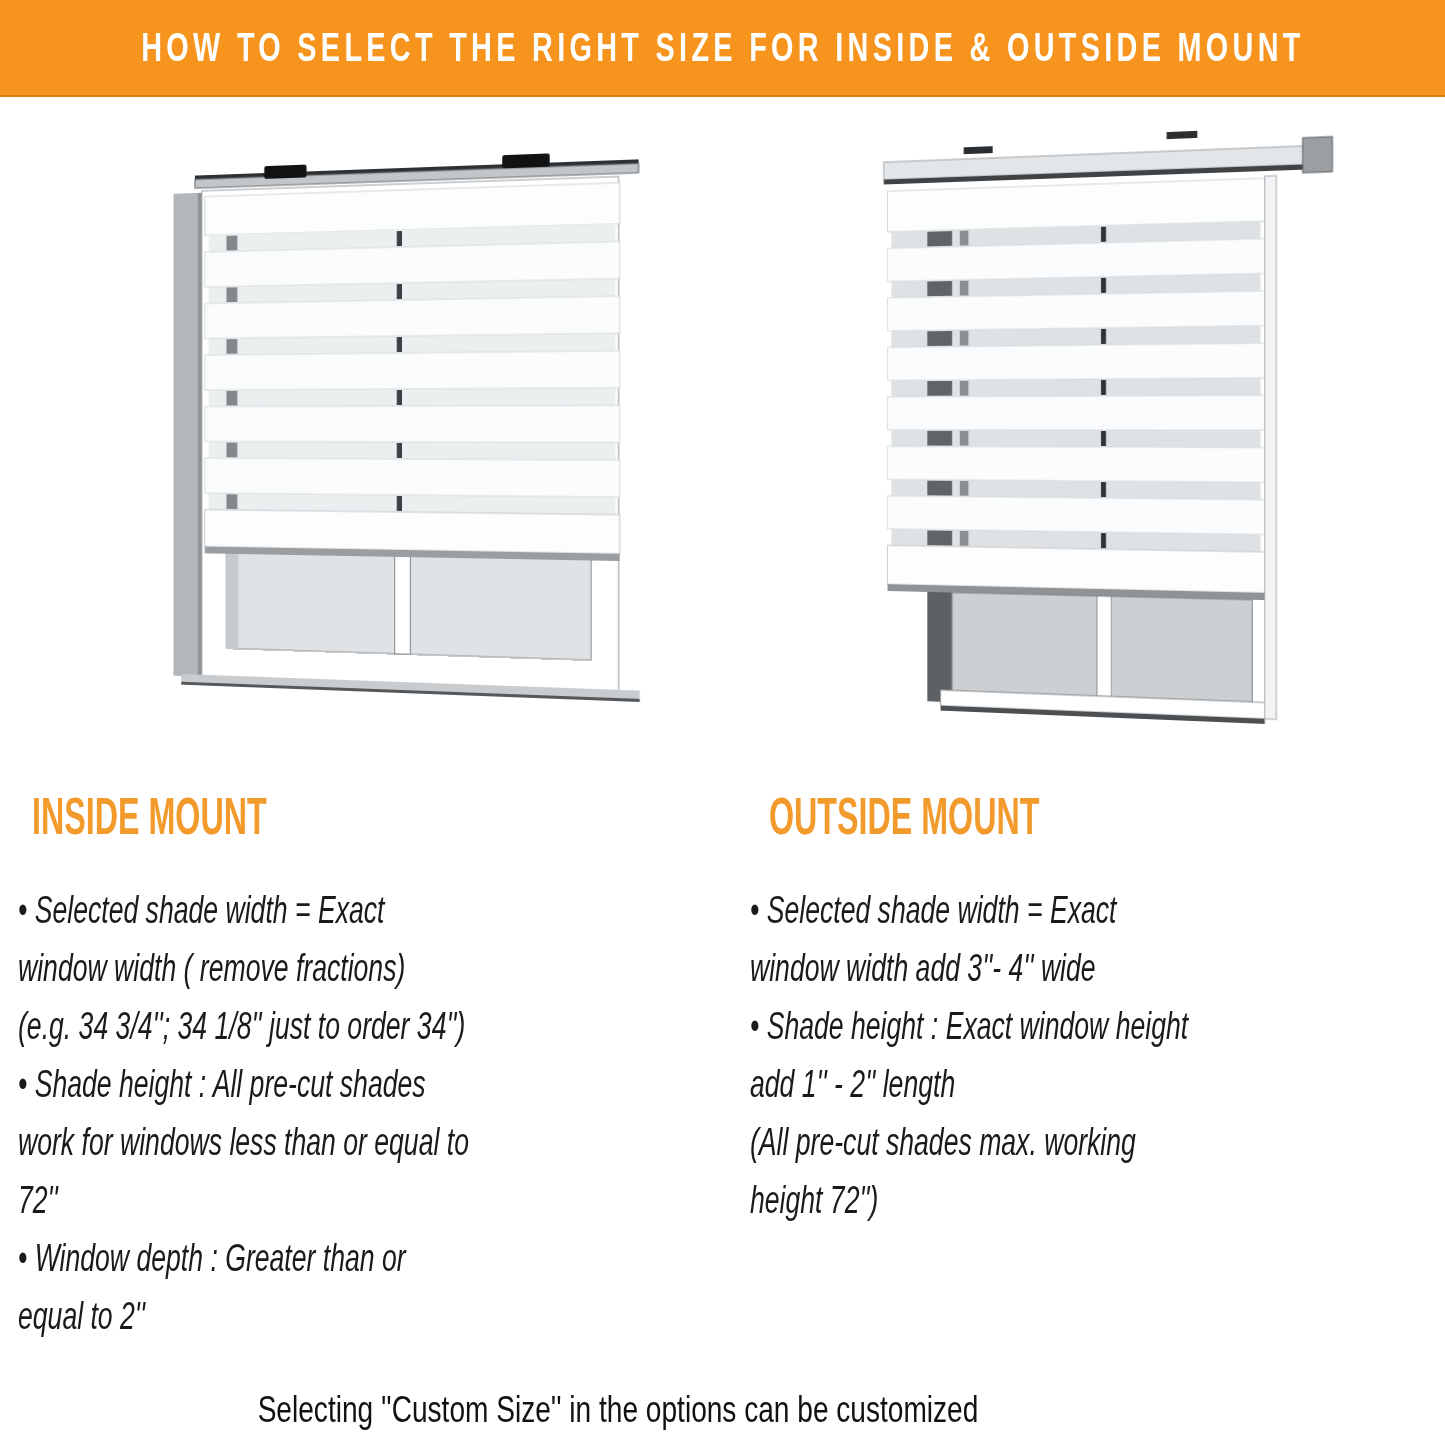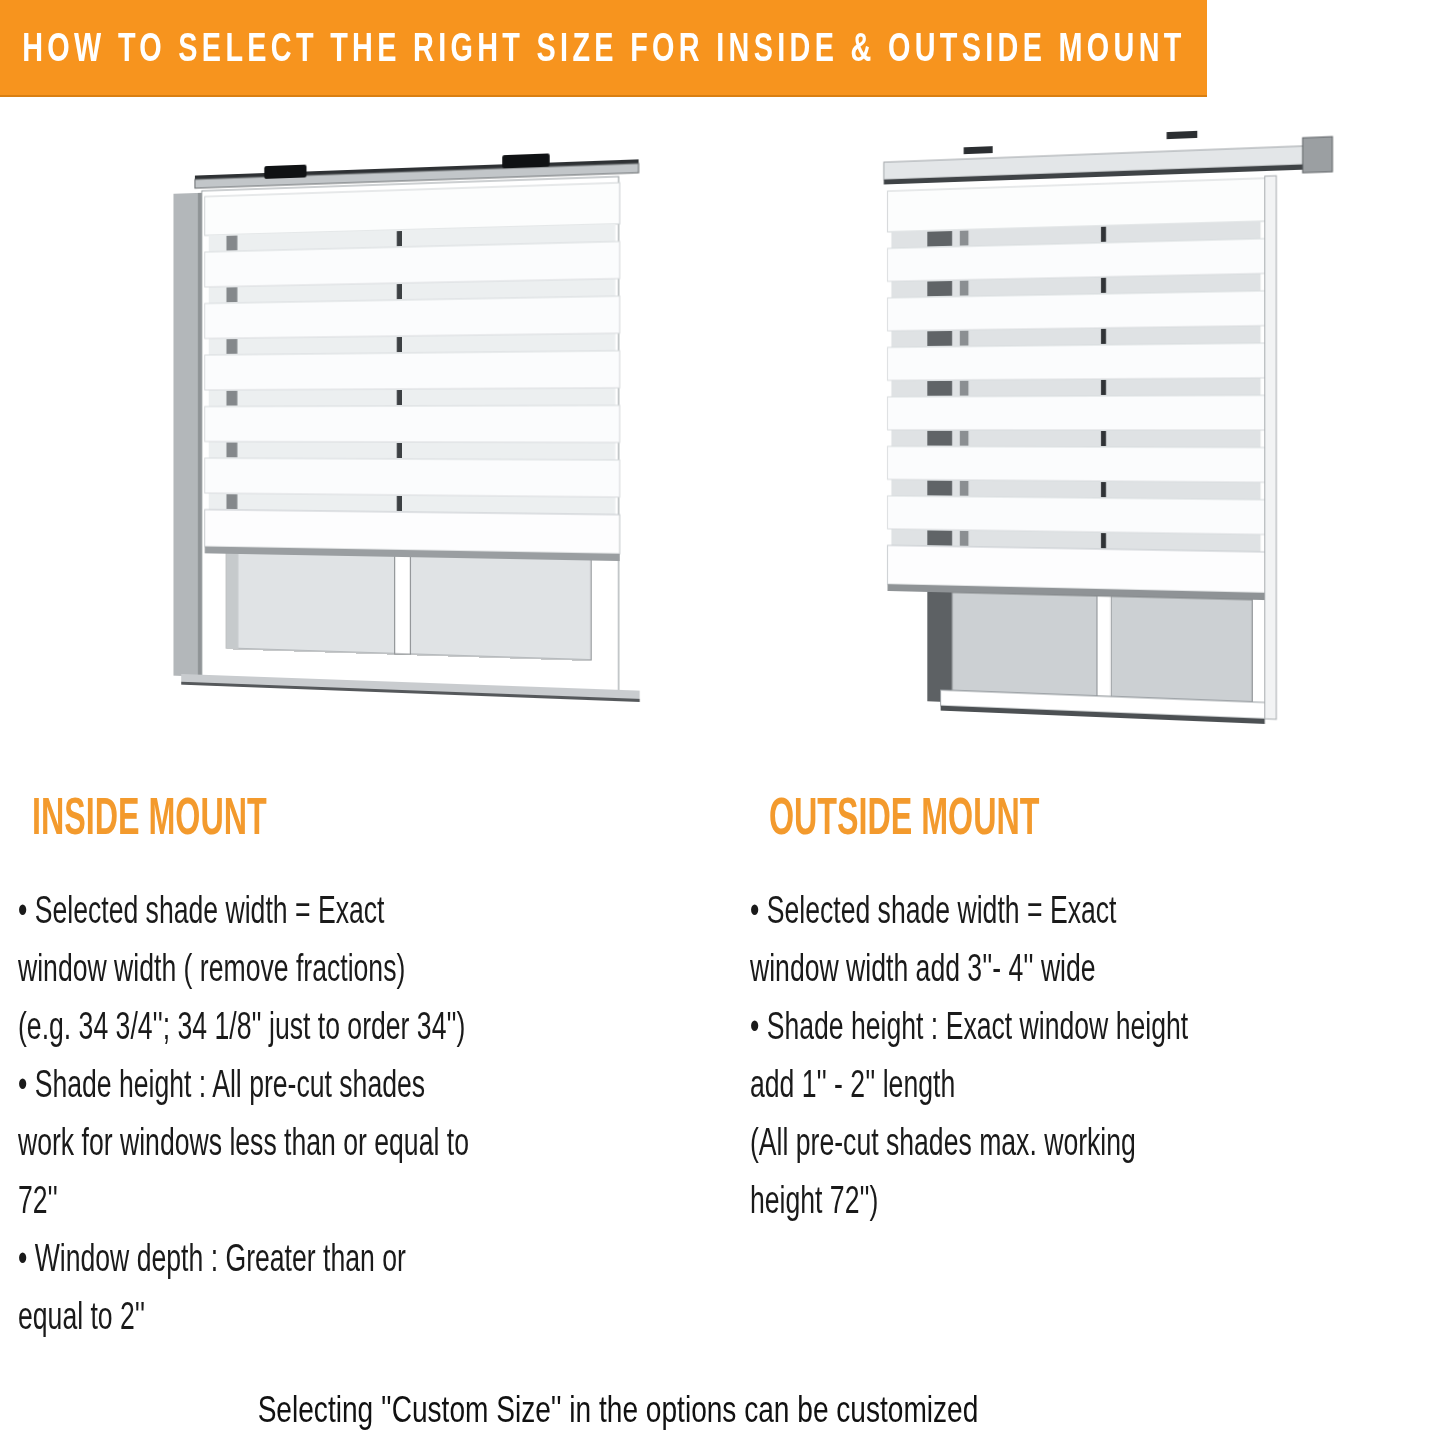--- a/index.html
+++ b/index.html
@@ -5,21 +5,21 @@
   html,body{margin:0;padding:0;background:#ffffff;}
   #page{
     position:relative;
     width:1445px;height:1432px;
     background:#ffffff;
     overflow:hidden;
     font-family:"Liberation Sans", sans-serif;
   }
   
   .banner{
-    position:absolute;left:0;top:0;width:1207px;height:95px;
+    position:absolute;left:0;top:0;width:1445px;height:95px;
     background:#F7941E;
     border-bottom:2px solid #d97f12;
     display:flex;align-items:center;justify-content:center;
   }
   .banner-title{
     color:#ffffff;font-weight:bold;font-size:40px;letter-spacing:6px;
     white-space:nowrap;
     transform:scaleX(0.72);transform-origin:50% 50%;
   }
   
@@ -31,21 +31,21 @@
   
   .col{position:absolute;width:700px;margin-top:36px;}
   #col-inside{left:18px;top:752px;}
   #col-outside{left:750px;top:752px;}
   .mount-heading{
     font-weight:bold;font-size:52px;line-height:56px;color:#F39A2D;
     white-space:nowrap;transform:scaleX(0.62);transform-origin:0 50%;
   }
   #col-inside .mount-heading{margin-left:14px;}
   #col-outside .mount-heading{margin-left:19px;}
-  .lines{margin-top:37px;}
+  .lines{margin-top:37px;font-style:italic;}
   .line{
     font-size:38px;line-height:58px;color:#1A1A1A;
     white-space:nowrap;transform:scaleX(0.70);transform-origin:0 50%;
   }
   
   .footer{
     position:absolute;left:0;top:1388px;width:1236px;
     text-align:center;
   }
   .footer-note{

